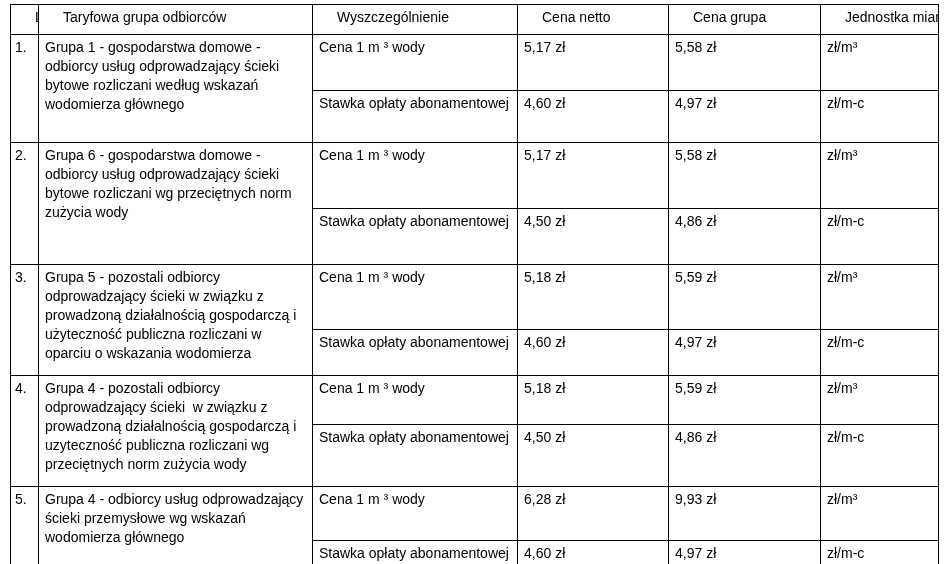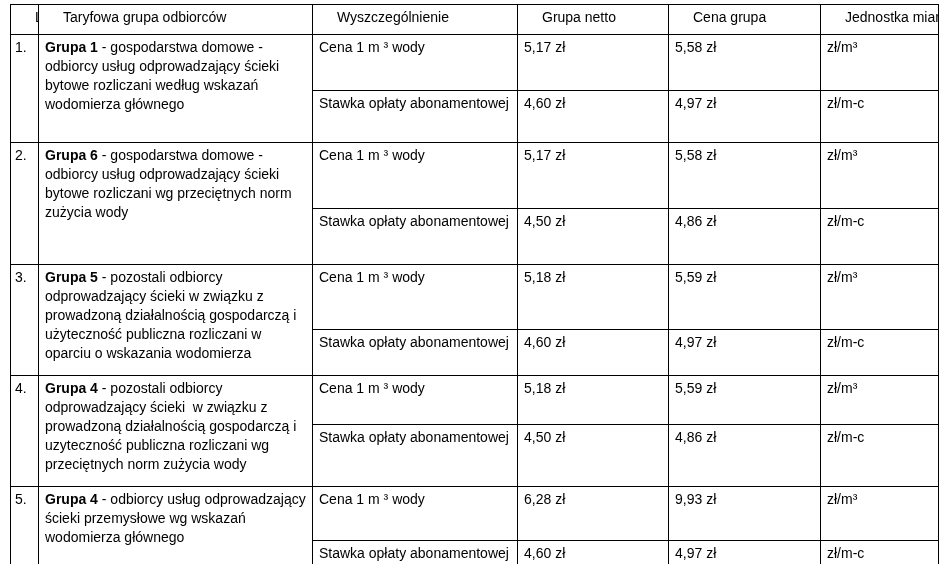--- a/index.html
+++ b/index.html
@@ -32,21 +32,21 @@
     font-size: 14px;
     font-weight: normal;
     line-height: 19px;
     padding: 3px 6px 2px 6px;
     overflow: hidden;
   }
   th { height: 24px; white-space: nowrap; padding-left: 24px; }
   td.lp { padding-left: 4px; }
   td.price { font-weight: normal; }
   td.desc { white-space: pre-wrap; }
-  .gname { font-weight: bold; }
+  .gname { font-weight: normal; }
   tr.r1a td { height: 50px; }
   tr.r1b td { height: 46px; }
   tr.r2a td { height: 60px; }
   tr.r2b td { height: 50px; }
   tr.r3a td { height: 59px; }
   tr.r3b td { height: 40px; }
   tr.r4a td { height: 43px; }
   tr.r4b td { height: 56px; }
   tr.r5a td { height: 48px; }
   tr.r5b td { height: 45px; }
@@ -62,21 +62,21 @@
     <col class="c-net">
       <col class="c-gross">
       <col class="c-unit">
   </colgroup>
 
   <tbody>
       <tr>
     <th>Lp.</th>
     <th>Taryfowa grupa odbiorców</th>
     <th>Wyszczególnienie</th>
-    <th>Grupa netto</th>
+    <th>Cena netto</th>
     <th>Cena grupa</th>
     <th>Jednostka miary</th>
   </tr>
 
   <tr class="r1a">
     <td class="lp" rowspan="2">1.</td>
     <td class="desc" rowspan="2"><span class="gname">Grupa 1</span><span> - gospodarstwa domowe - odbiorcy usług odprowadzający ścieki bytowe rozliczani według wskazań wodomierza głównego</span></td>
     <td>Cena 1 m ³ wody</td>
     <td class="price">5,17 zł</td>
     <td class="price">5,58 zł</td>

